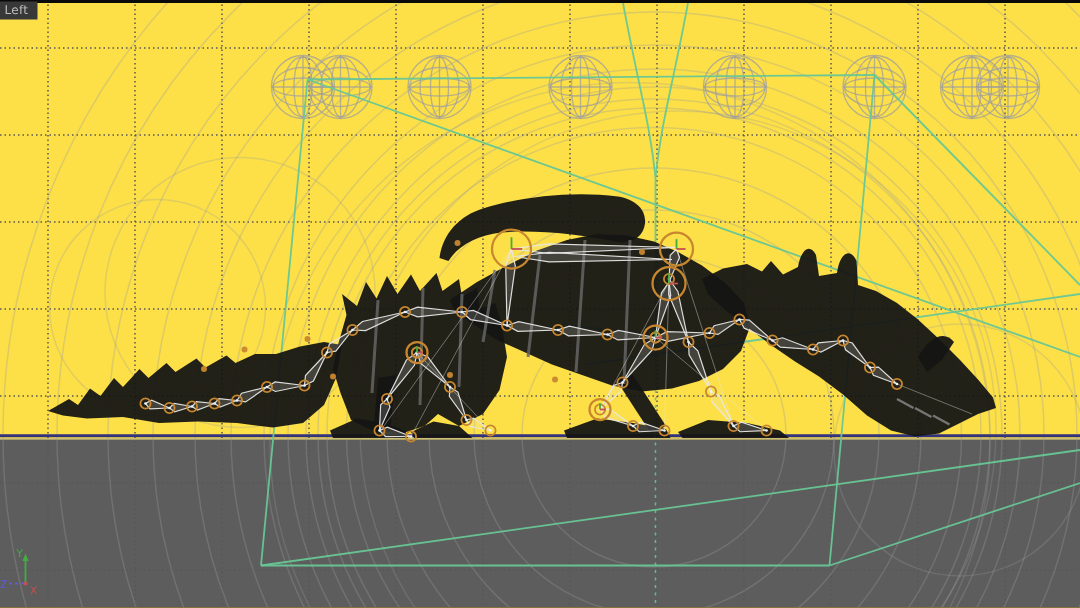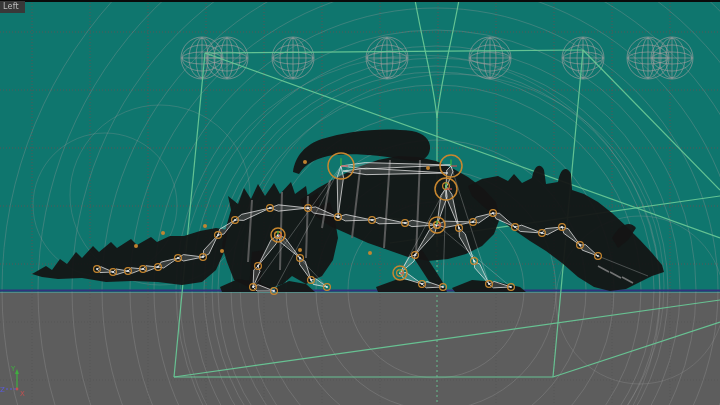--- a/index.html
+++ b/index.html
@@ -1,18 +1,18 @@
 <!DOCTYPE html>
 <html><head>
 <meta charset="utf-8">
 <style>
   html,body{margin:0;padding:0;background:#2b2b2b;}
   .viewport{
     position:relative;width:720px;height:405px;overflow:hidden;
-    background:#0f766e;
+    background:#fde047;
     font-family:"DejaVu Sans",sans-serif;
   }
   .viewport svg{position:absolute;left:0;top:0;}
   .vp-label{
     position:absolute;left:0;top:1px;z-index:5;
     background:#383838;color:#bdbdbd;
     font-size:8px;line-height:11px;padding:0 6px 1px 3px;
     letter-spacing:0.2px;
   }
   .topline{position:absolute;left:0;top:0;width:720px;height:2px;background:#0a0a0a;z-index:4;}

